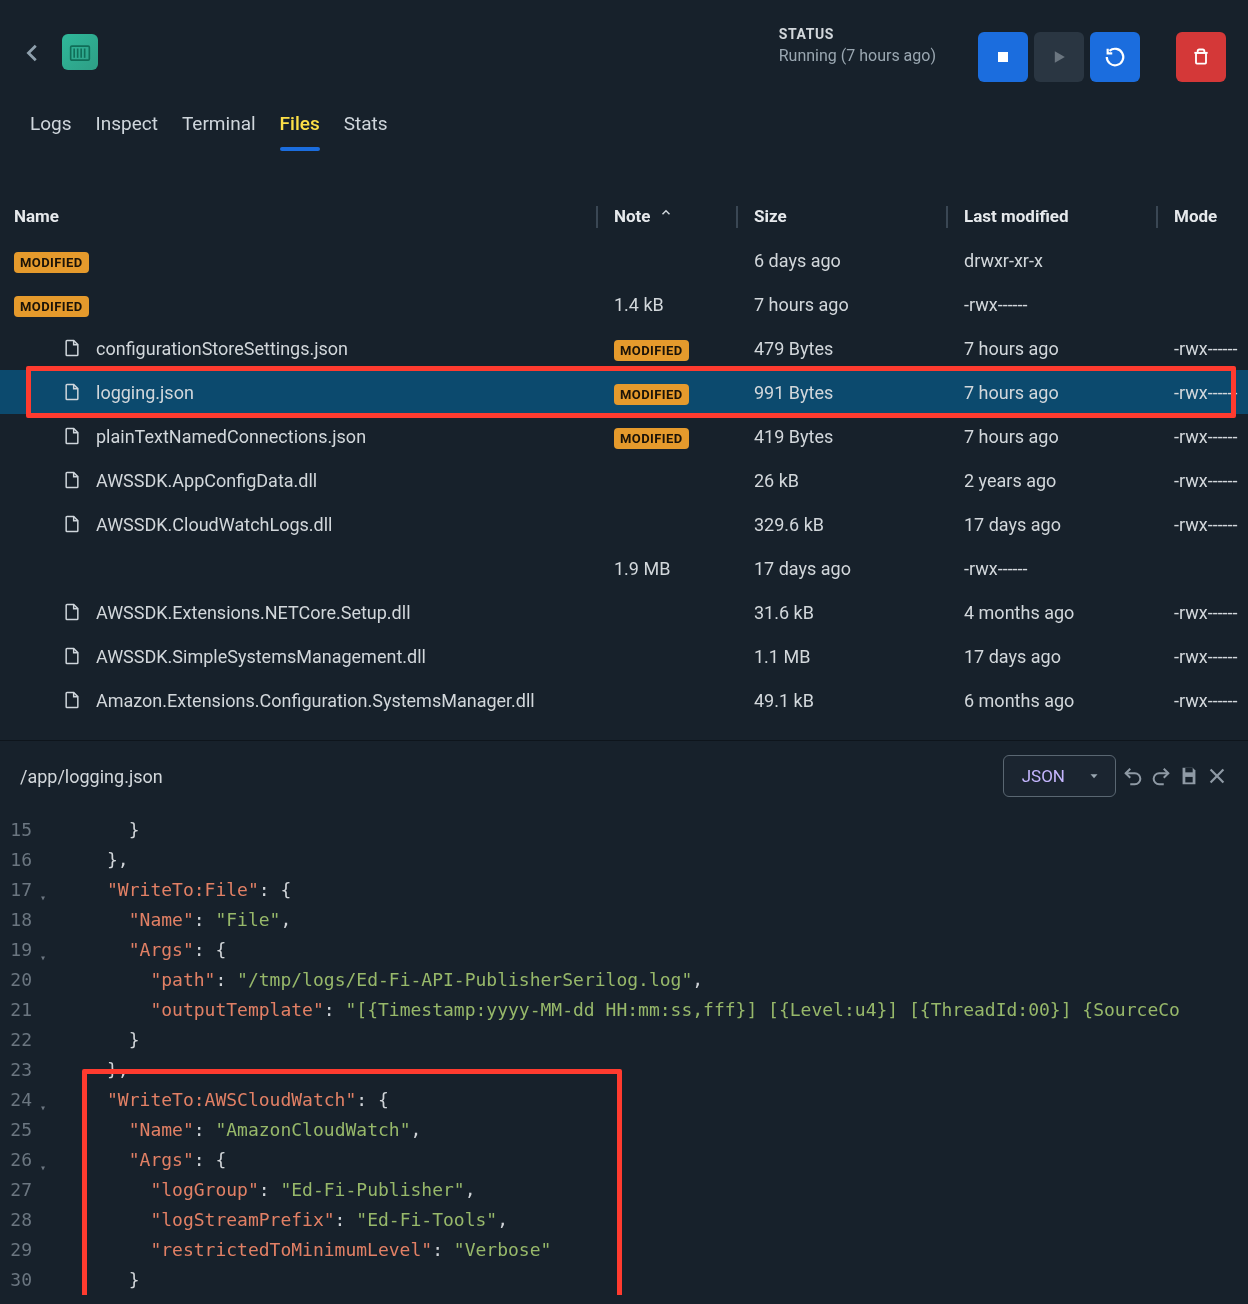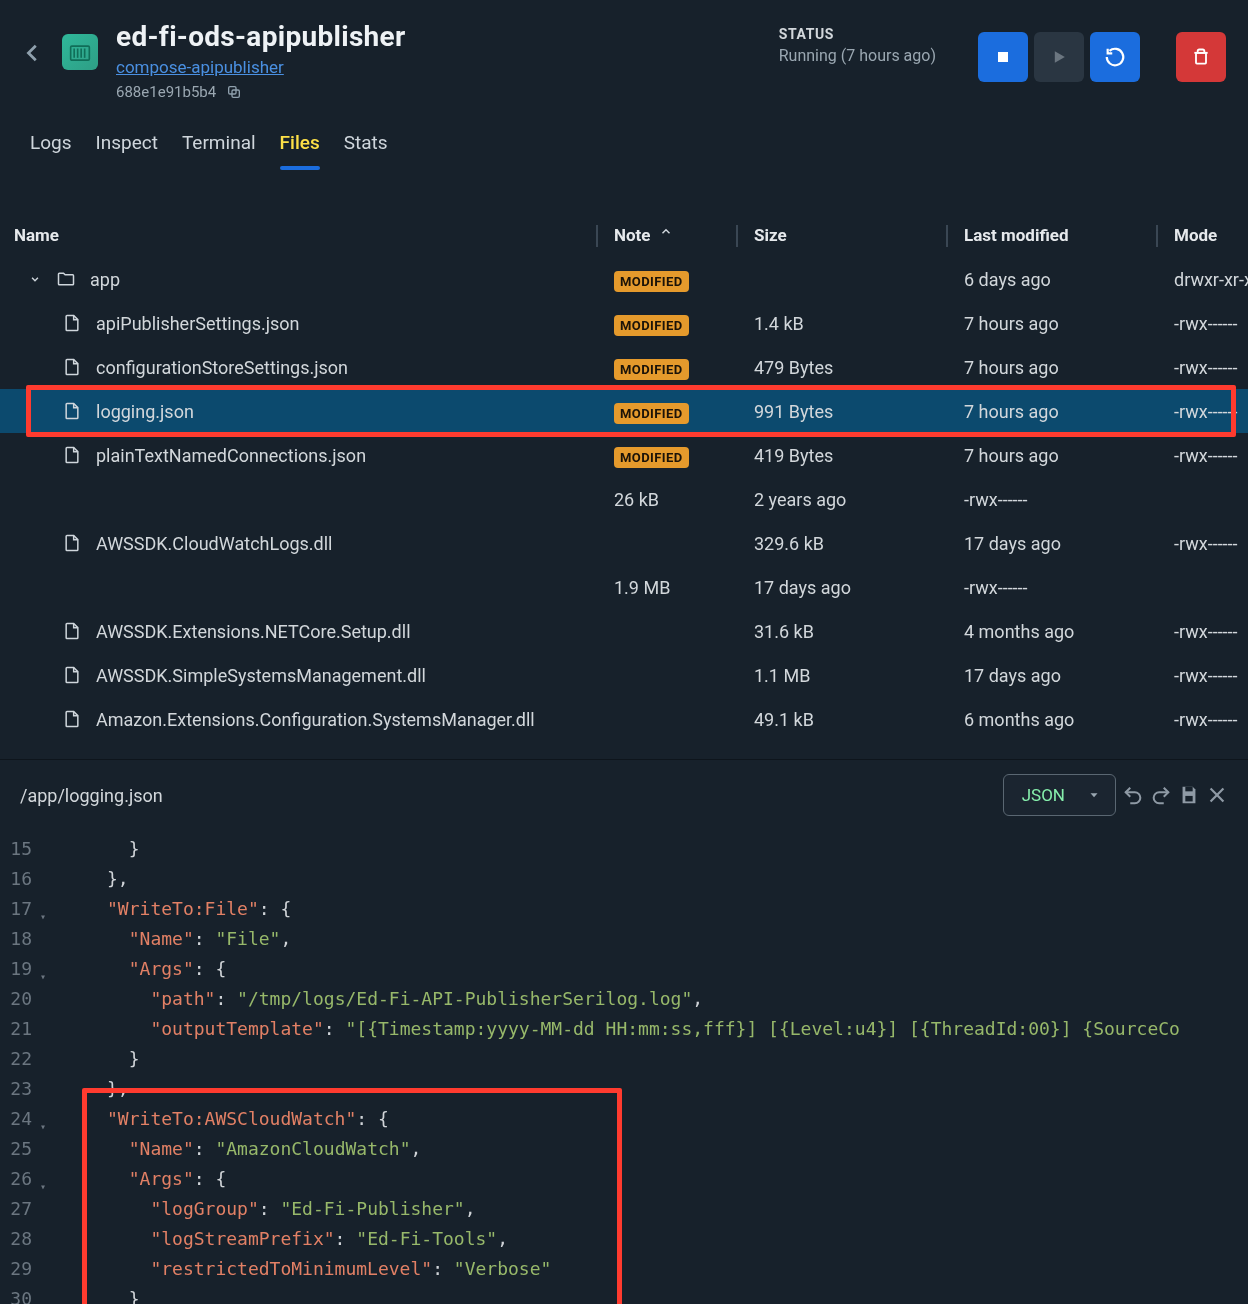--- a/index.html
+++ b/index.html
@@ -167,21 +167,21 @@
     display:flex;
     align-items:center;
     padding:14px 20px;
     gap:6px;
   }
   .editor-path { font-size:18px; color:#d2d7db; flex:0 0 auto;}
   .editor-toolbar .spacer{flex:1;}
   .format-select{
     border:1px solid #5a6772;
     background:#1b2530;
-    color:#86efac;
+    color:#c4b5fd;
     font-size:17px;
     padding:10px 50px 10px 18px;
     border-radius:6px;
     position:relative;
     cursor:pointer;
     display:flex; align-items:center;
   }
   .format-select .dd { position:absolute; right:14px; width:14px; height:14px; color:#9aa7b1;}
   .tb-ic { width:22px; height:22px; color:#8f9aa5; cursor:pointer;}
 
@@ -235,33 +235,20 @@
   </div>
   <div class="cube">
     <svg viewBox="0 0 24 24" width="28" height="28" fill="none" stroke="#106e58" stroke-width="1.4">
       <rect x="4" y="7" width="16" height="12" rx="1"></rect>
       <line x1="7" y1="9" x2="7" y2="17"></line>
         <line x1="10" y1="9" x2="10" y2="17"></line>
       <line x1="13" y1="9" x2="13" y2="17"></line>
         <line x1="16" y1="9" x2="16" y2="17"></line>
     </svg>
   </div>
-  <div class="title-block">
-    <div class="title">ed-fi-ods-apipublisher</div>
-    <a class="subtitle">compose-apipublisher</a>
-    <div class="hash-row">
-      <span>688e1e91b5b4</span>
-      <span class="copy-ic">
-        <svg viewBox="0 0 24 24" width="16" height="16" fill="none" stroke="currentColor" stroke-width="2">
-          <rect x="9" y="9" width="11" height="11" rx="2"></rect>
-            <rect x="4" y="4" width="11" height="11" rx="2"></rect>
-        </svg>
-      </span>
-    </div>
-  </div>
   <div class="spacer"></div>
   <div class="status-block">
     <div class="status-label">STATUS</div>
     <div class="status-value">Running (7 hours ago)</div>
   </div>
   <div class="action-row">
     <div class="act-btn act-blue">
       <svg viewBox="0 0 24 24" width="20" height="20" fill="currentColor">
           <rect x="6" y="6" width="12" height="12"></rect>
         </svg>
@@ -316,42 +303,26 @@
         <span class="sep"></span>
         <span>Last modified</span>
       </div>
     <div class="th">
         <span class="sep"></span>
         <span>Mode</span>
       </div>
   </div>
   <div id="tbody">
       <div class="trow">
-        <div class="name-cell depth1">
-          <svg class="chev" viewBox="0 0 24 24" fill="none" stroke="currentColor" stroke-width="2.4">
-            <polyline points="7 10 12 15 17 10"></polyline>
-          </svg>
-          <svg class="folder-ic" viewBox="0 0 24 24" fill="none" stroke="currentColor" stroke-width="1.8">
-            <path d="M3 6a1 1 0 0 1 1-1h5l2 2h9a1 1 0 0 1 1 1v10a1 1 0 0 1-1 1H4a1 1 0 0 1-1-1z"></path>
-          </svg>
-          <span>app</span>
-        </div>
         <div><span class="badge">MODIFIED</span></div>
         <div></div>
         <div>6 days ago</div>
         <div>drwxr-xr-x</div>
       </div>
       <div class="trow">
-        <div class="name-cell depth2">
-          <svg class="file-ic" viewBox="0 0 24 24" fill="none" stroke="currentColor" stroke-width="1.8">
-            <path d="M14 3H6a1 1 0 0 0-1 1v16a1 1 0 0 0 1 1h12a1 1 0 0 0 1-1V8z"></path>
-            <polyline points="14 3 14 8 19 8"></polyline>
-          </svg>
-          <span>apiPublisherSettings.json</span>
-        </div>
         <div><span class="badge">MODIFIED</span></div>
         <div>1.4 kB</div>
         <div>7 hours ago</div>
         <div>-rwx------</div>
       </div>
       <div class="trow">
         <div class="name-cell depth2">
           <svg class="file-ic" viewBox="0 0 24 24" fill="none" stroke="currentColor" stroke-width="1.8">
             <path d="M14 3H6a1 1 0 0 0-1 1v16a1 1 0 0 0 1 1h12a1 1 0 0 0 1-1V8z"></path>
             <polyline points="14 3 14 8 19 8"></polyline>
@@ -385,20 +356,27 @@
             <polyline points="14 3 14 8 19 8"></polyline>
           </svg>
           <span>plainTextNamedConnections.json</span>
         </div>
         <div><span class="badge">MODIFIED</span></div>
         <div>419 Bytes</div>
         <div>7 hours ago</div>
         <div>-rwx------</div>
       </div>
       <div class="trow">
+        <div class="name-cell depth2">
+          <svg class="file-ic" viewBox="0 0 24 24" fill="none" stroke="currentColor" stroke-width="1.8">
+            <path d="M14 3H6a1 1 0 0 0-1 1v16a1 1 0 0 0 1 1h12a1 1 0 0 0 1-1V8z"></path>
+            <polyline points="14 3 14 8 19 8"></polyline>
+          </svg>
+          <span>AWSSDK.AppConfigData.dll</span>
+        </div>
         <div></div>
         <div>26 kB</div>
         <div>2 years ago</div>
         <div>-rwx------</div>
       </div>
       <div class="trow">
         <div class="name-cell depth2">
           <svg class="file-ic" viewBox="0 0 24 24" fill="none" stroke="currentColor" stroke-width="1.8">
             <path d="M14 3H6a1 1 0 0 0-1 1v16a1 1 0 0 0 1 1h12a1 1 0 0 0 1-1V8z"></path>
             <polyline points="14 3 14 8 19 8"></polyline>

